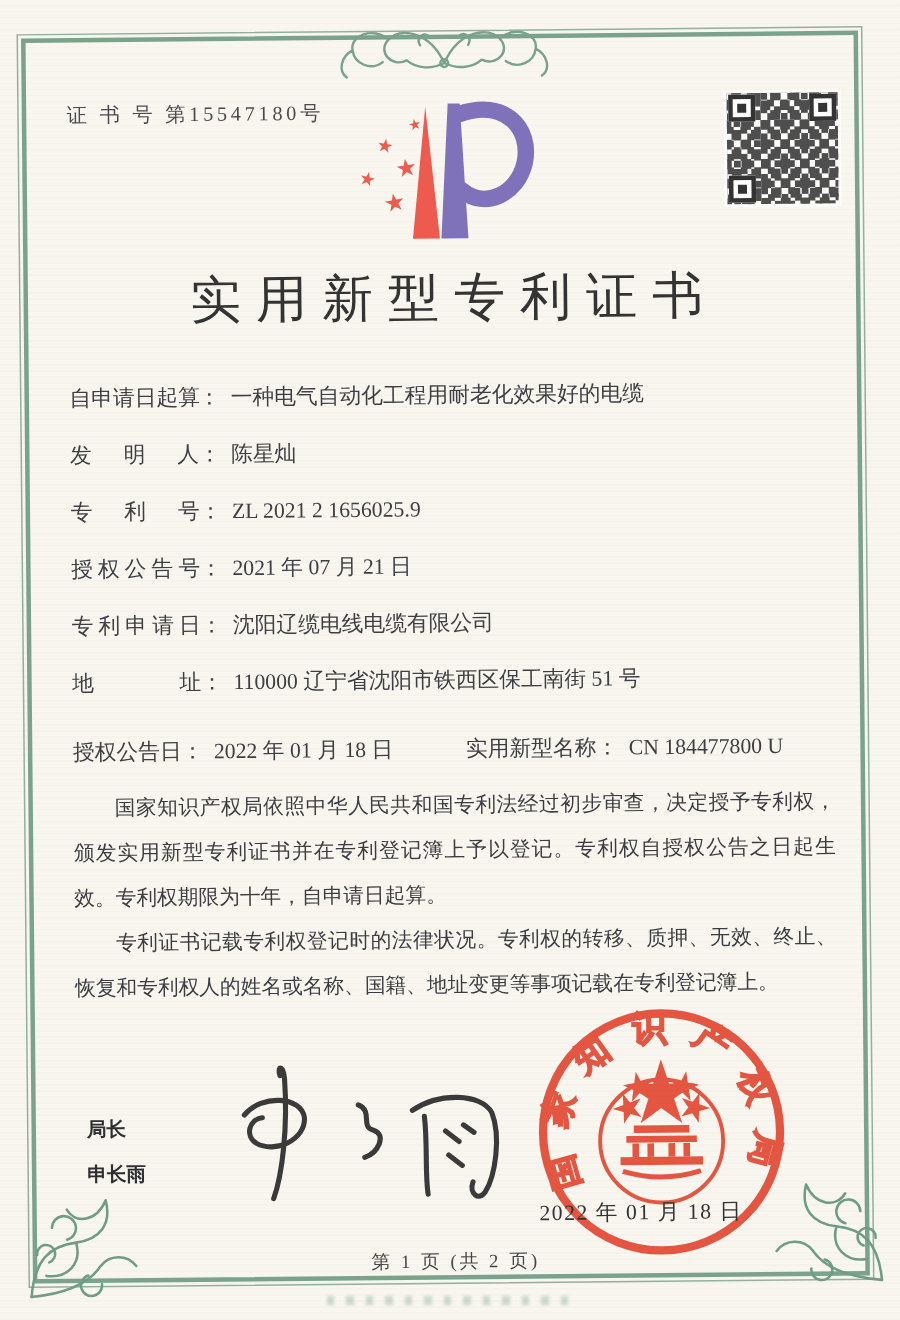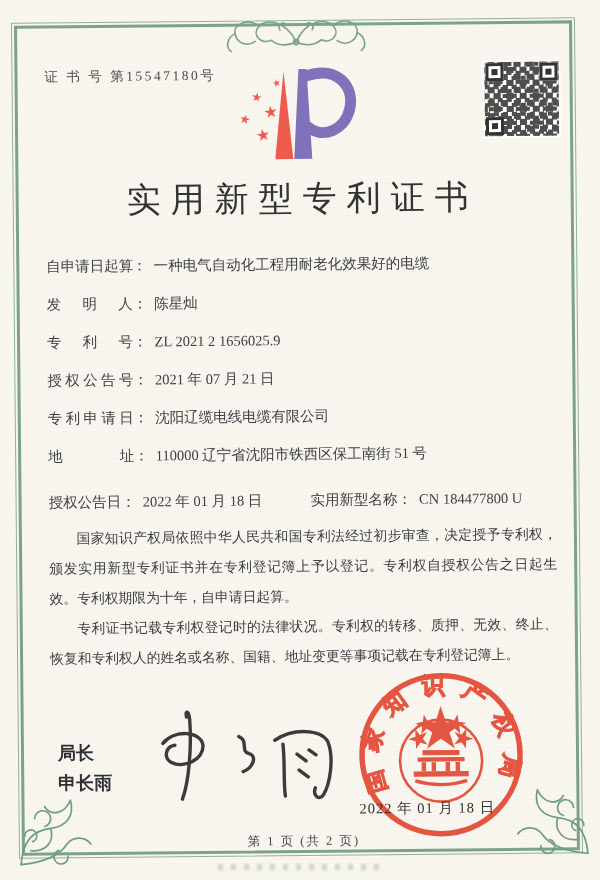--- a/index.html
+++ b/index.html
@@ -24,21 +24,21 @@
   .fields{position:absolute;left:48px;top:255px;right:36px;font-size:14.5px;color:#3e3f44;}
   .frow{height:38px;line-height:19px;white-space:nowrap;position:relative;}
   .lbl{display:inline-block;width:86px;text-align:justify;text-align-last:justify;}
   .colon{margin-right:7px;}
   .grant{margin-top:8px;}
   .g2{position:absolute;left:262px;top:0;}
   .body-text{position:absolute;left:48px;right:44px;top:522px;font-size:13.8px;line-height:30px;
       text-align:justify;color:#3c3d42;}
   .body-text p{margin:0;text-indent:2em;}
   .director{position:absolute;left:55px;top:736px;font-family:"Liberation Sans","DejaVu Sans",sans-serif;
-      font-size:18px;font-weight:600;color:#2e2f33;line-height:30px;}
+      font-size:13px;font-weight:600;color:#2e2f33;line-height:30px;}
   .sig{position:absolute;left:138px;top:698px;}
   .seal{position:absolute;left:352px;top:670px;width:172px;height:172px;opacity:.9;z-index:2;}
   .seal-date{position:absolute;left:356px;top:800px;font-size:14.5px;color:#333;letter-spacing:1px;z-index:3;white-space:nowrap;}
   .footer{position:absolute;top:833px;left:0;width:100%;text-align:center;font-size:12.5px;
       letter-spacing:2px;color:#45464a;}
   .orn-top{position:absolute;left:224px;top:10px;z-index:2;}
   .orn-bl{position:absolute;left:11px;top:786px;z-index:2;}
   .orn-br{position:absolute;left:508px;top:780px;z-index:2;transform:scaleX(-1);}
   .bleed{position:absolute;left:218px;top:864px;width:165px;height:6px;opacity:.5;filter:blur(1px);
       background:repeating-linear-gradient(90deg, rgba(110,145,125,.6) 0 5px, transparent 5px 13px);}

